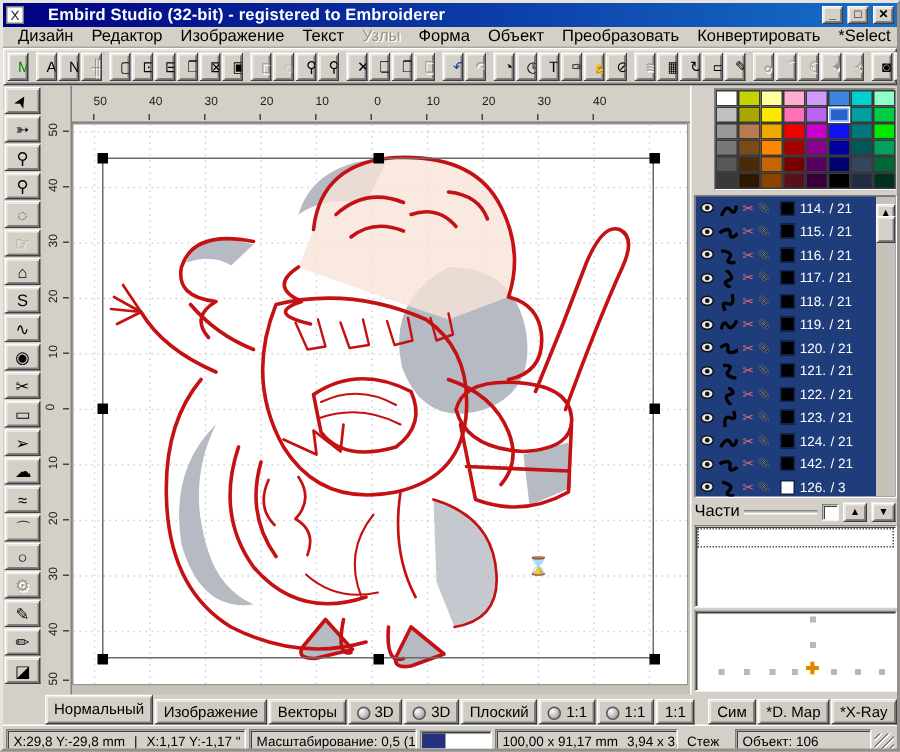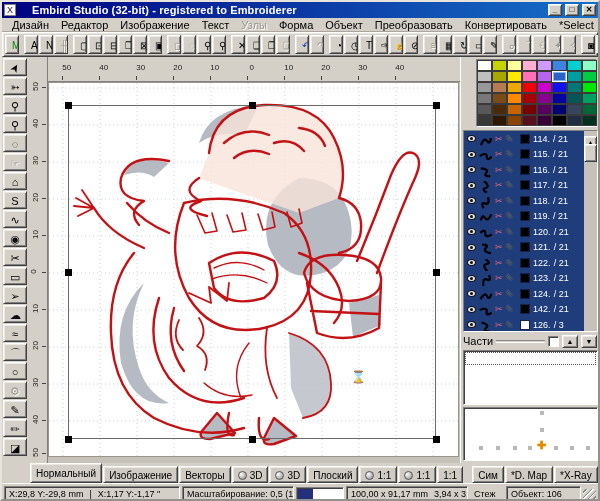--- a/index.html
+++ b/index.html
@@ -17,21 +17,21 @@
   
   .titlebar{height:16px;background:linear-gradient(90deg,#000080,#1670c8);
     display:flex;align-items:center;padding:0 2px;gap:3px;}
   .title-icon{width:12px;height:12px;background:#fff;border:1px solid #808080;
     font-size:9px;line-height:10px;text-align:center;color:#222;flex:0 0 auto;}
   .title-text{color:#fff;font-size:11px;font-weight:bold;flex:1;white-space:nowrap;
     overflow:hidden;padding-left:1px;letter-spacing:.1px;margin-left:12px;}
   .winbtn{width:14px;height:12px;font-size:8px;line-height:10px;text-align:center;
     padding:0;flex:0 0 auto;font-weight:bold;}
   
-  .menubar{height:14px;display:flex;align-items:center;padding:0 4px;gap:0;
+  .menubar{height:14px;display:flex;padding:0 4px;gap:0;
     border-bottom:1px solid #aaa69e;}
   .menu-item{font-size:11px;padding:0 6px;white-space:nowrap;}
   .menu-item.dis{color:#9a968e;text-shadow:1px 1px 0 #fff;}
   
   .toolbar{height:25px;display:flex;align-items:center;padding:1px 2px;gap:0;}
   .tbtn{width:14px;height:19px;margin-right:1px;font-size:10px;line-height:17px;
     text-align:center;overflow:hidden;flex:0 0 auto;}
   .tbtn.gap{margin-left:4px;}
   .tbtn.dis{color:#9a968e;text-shadow:1px 1px 0 #fff;}
   
@@ -568,21 +568,21 @@
       </div>
       <div class="tab raised">
         <span>*D. Map</span>
       </div>
       <div class="tab raised">
         <span>*X-Ray</span>
       </div>
     </div>
 
   <div class="statusbar">
-    <div class="seg sunken" style="width:176px">
+    <div class="seg sunken" style="width:160px">
       <span>X:29,8  Y:-29,8 mm</span>
       <span>|</span>
       <span>X:1,17  Y:-1,17 "</span>
     </div>
     <div class="seg sunken" style="width:112px">
       <span>Масштабирование: 0,5 (13</span>
     </div>
     <div class="progress sunken">
       <div class="fill" style="width: 35%;"></div>
     </div>

